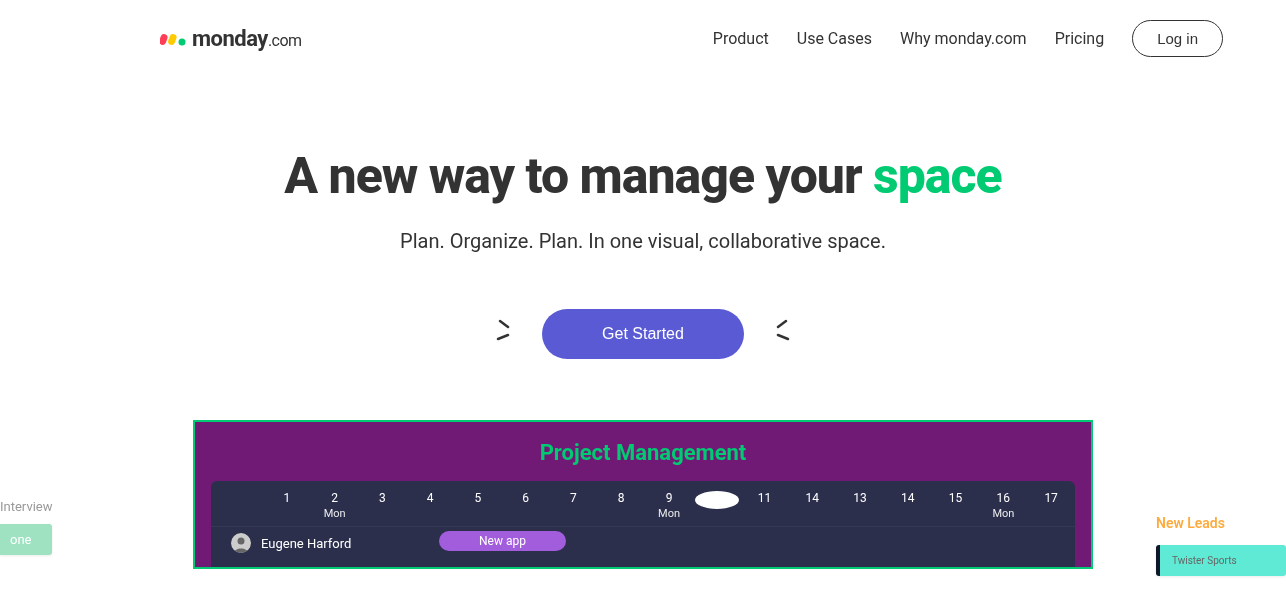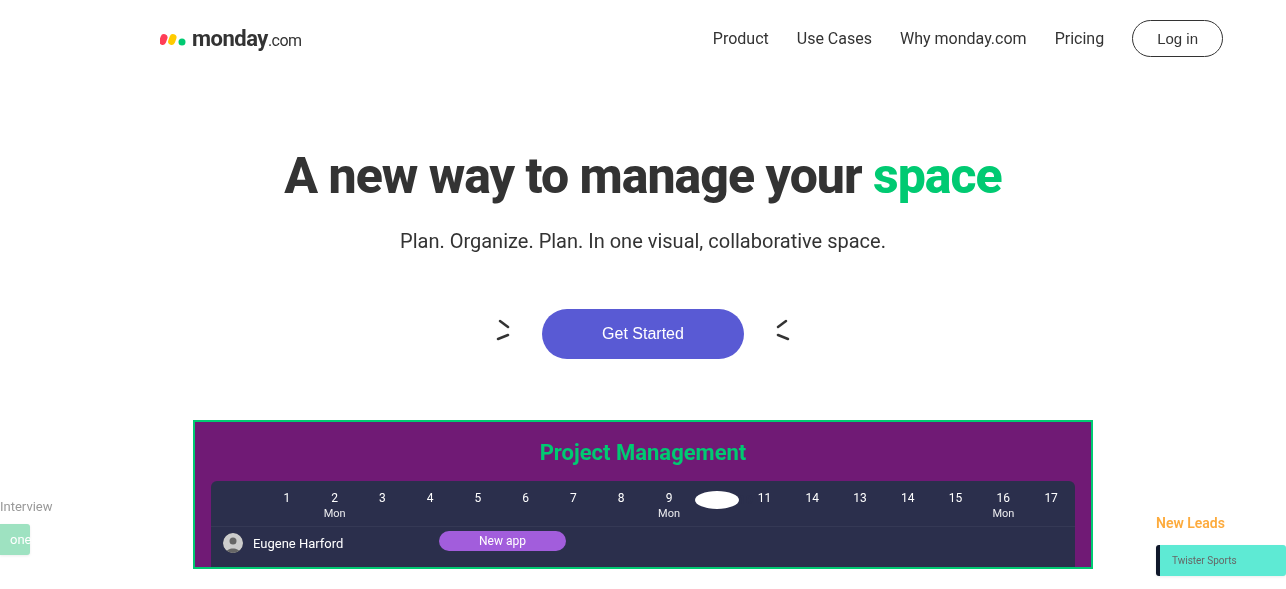--- a/index.html
+++ b/index.html
@@ -141,21 +141,21 @@
       width: 18px;
       height: 18px;
       line-height: 18px;
       display: inline-block;
       font-weight: 700;
       padding-left: 44px;
     }
     .timeline-row {
       display: flex;
       align-items: center;
-      padding: 6px 0;
+      padding: 6px 8px;
       position: relative;
     }
     .avatar {
       width: 20px;
       height: 20px;
       border-radius: 50%;
       background: #888;
       margin-left: 12px;
       flex-shrink: 0;
       display: inline-flex;
@@ -192,21 +192,21 @@
       color: #999;
       padding: 0 0 10px 0;
       margin-top: 95px;
     }
     .side-left-pill {
       background: #9ee2c1;
       color: #fff;
       border-radius: 0 3px 3px 0;
       padding: 8px 10px;
       font-size: 13px;
-      width: 30px;
+      width: 52px;
       box-shadow: 0 1px 3px rgba(0,0,0,0.08);
     }
     .side-right {
       position: absolute;
       right: 0;
       top: 420px;
       width: 130px;
     }
     .side-right-heading {
       color: #fdab3d;

